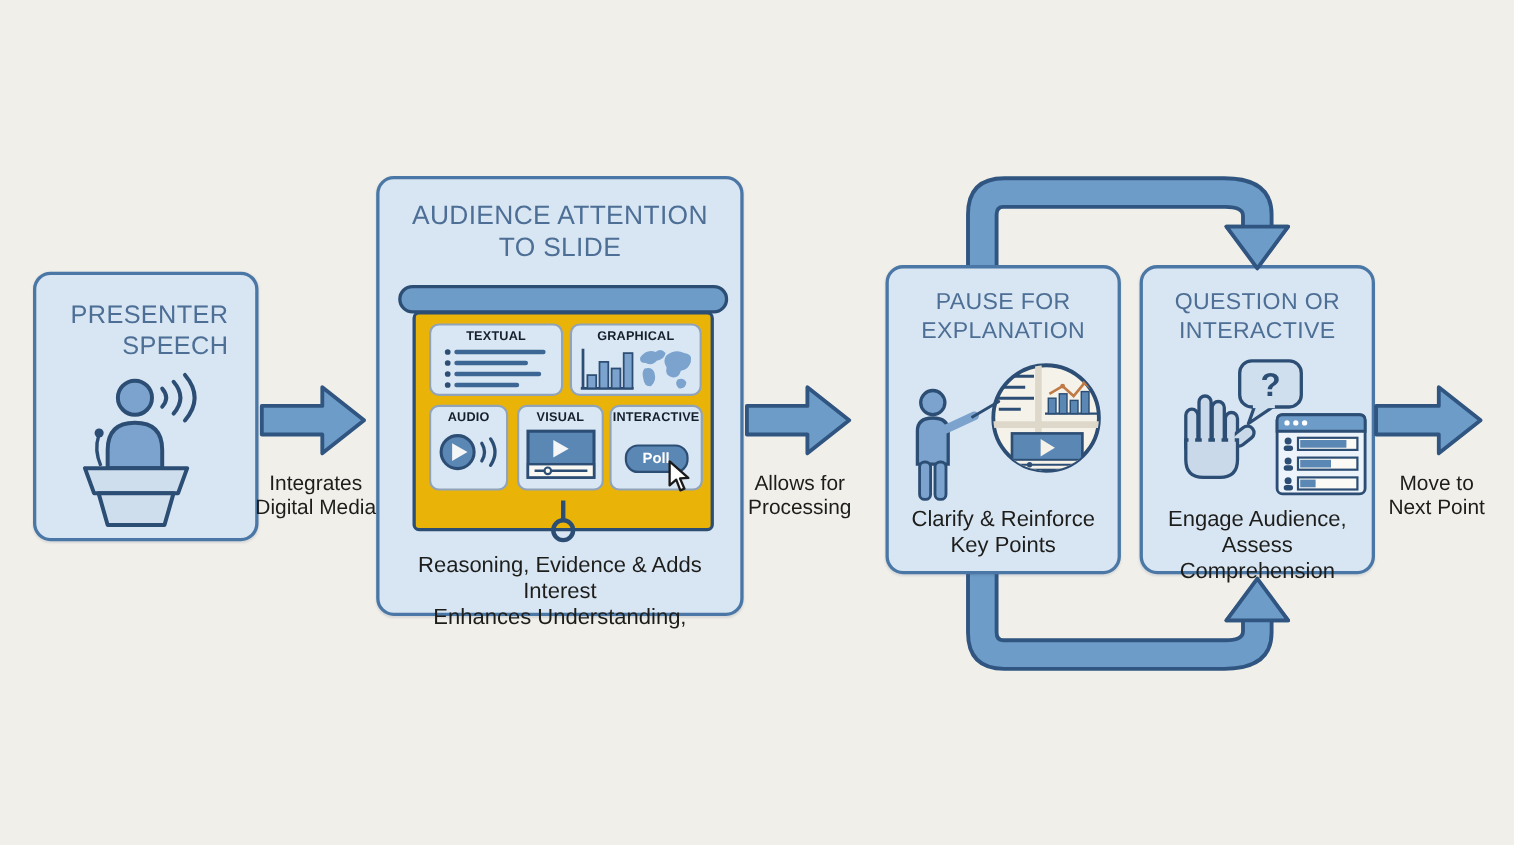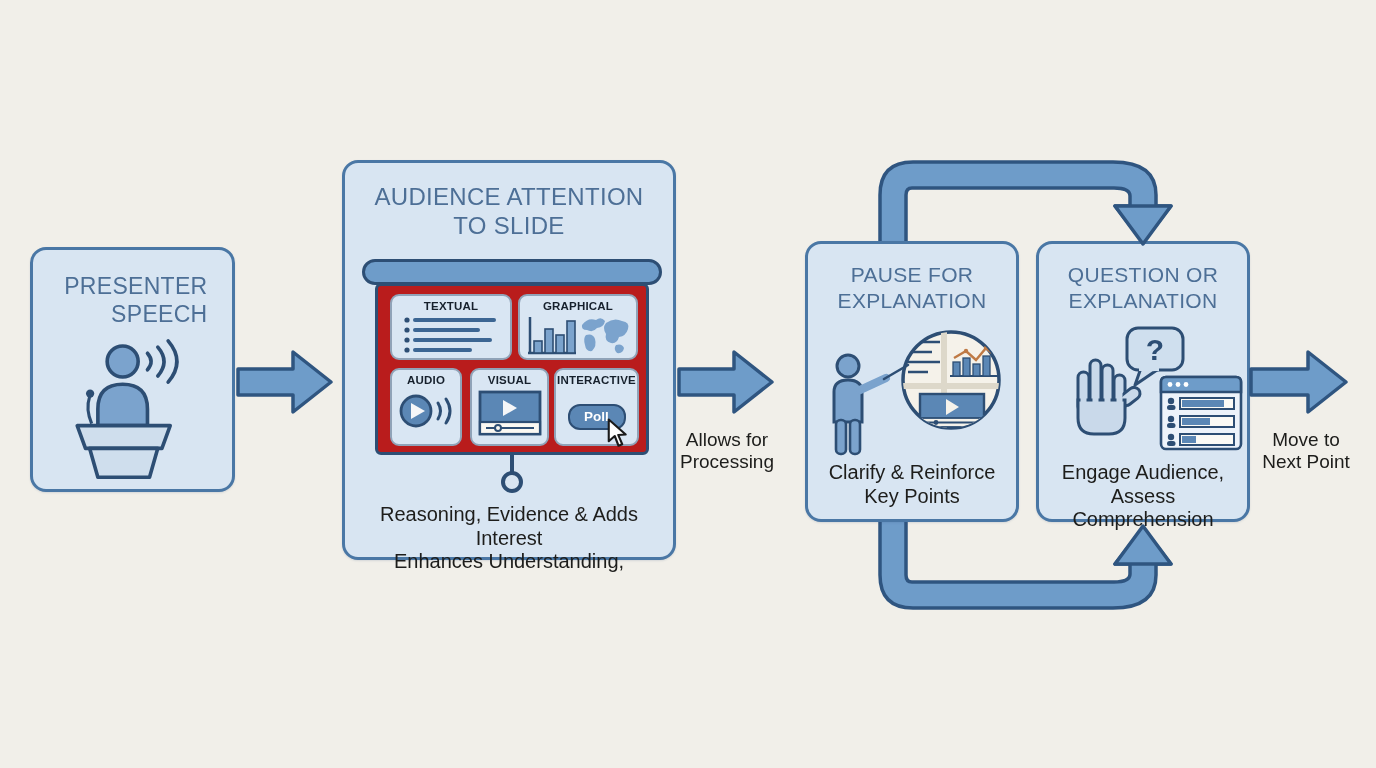--- a/index.html
+++ b/index.html
@@ -19,22 +19,22 @@
   .box-caption {
     position:absolute; left:50%; transform:translateX(-50%); text-align:center;
     color:#1d1d1b; line-height:1.18;
   }
   .arrow-label {
     position:absolute; text-align:center; color:#1d1d1b; font-size:19px; line-height:1.18;
   }
 
   
   .screen-body {
-    position:absolute; left:30px; top:120px; width:274px; height:172px;
-    background:#b91c1c; border:3px solid #2d4e74; border-radius:6px;
+    position:absolute; left:30px; top:120px; width:274px; height:200px;
+    background:#eab308; border:3px solid #2d4e74; border-radius:6px;
   }
   .screen-bar {
     position:absolute; left:17px; top:96px; width:300px; height:26px;
     background:#6e9cc9; border:3px solid #2d4e74; border-radius:13px;
   }
   .card {
     position:absolute; background:#d9e6f3; border:2px solid #90a3b8; border-radius:9px;
     text-align:center; overflow:visible;
   }
   .card-label { font-size:11.5px; font-weight:bold; color:#16202c; margin-top:4px; letter-spacing:.2px; }
@@ -73,20 +73,21 @@
       <path d="M20 86 Q14 72 18 60" fill="none" stroke="#2d4e74" stroke-width="3"></path>
       <circle cx="18.5" cy="57" r="4" fill="#2d4e74"></circle>
       <polygon points="6,88 96,88 88,110 14,110" fill="#cfdeed" stroke="#2d4e74" stroke-width="3.5" stroke-linejoin="round"></polygon>
       <polygon points="18,110 84,110 76,138 26,138" fill="#cfdeed" stroke="#2d4e74" stroke-width="3.5" stroke-linejoin="round"></polygon>
     </svg>
   </div>
 
   <svg class="abs" style="left:235px; top:348px;" width="100" height="68" viewBox="0 0 100 68">
     <polygon points="3,21 58,21 58,4 96,34 58,64 58,47 3,47" fill="#6e9cc9" stroke="#2f5580" stroke-width="3.5" stroke-linejoin="round"></polygon>
   </svg>
+  <div class="arrow-label" style="left:232px; top:429px; width:110px;">Integrates Digital Media</div>
 
   <div class="box" style="left:342px; top:160px; width:334px; height:400px;">
     <div class="box-title" style="padding-top:19px; font-size:24px; max-width:292px;">AUDIENCE ATTENTION TO SLIDE</div>
 
     <div class="screen-body">
 
       <div class="card" style="left:12px; top:8px; width:122px; height:66px;">
         <div class="card-label">TEXTUAL</div>
         <svg style="margin:3px auto 0;" width="98" height="42" viewBox="0 0 98 42">
           <circle cx="5" cy="5" r="2.6" fill="#2d4e74"></circle>
@@ -195,21 +196,21 @@
       <path d="M18 104 L18 74 Q18 62 32 62 Q46 62 46 74 L46 104 Z" fill="#7ba3cd" stroke="#2d4e74" stroke-width="3"></path>
       <rect x="20" y="102" width="10" height="34" rx="4.5" fill="#7ba3cd" stroke="#2d4e74" stroke-width="2.6"></rect>
       <rect x="34" y="102" width="10" height="34" rx="4.5" fill="#7ba3cd" stroke="#2d4e74" stroke-width="2.6"></rect>
       <line x1="44" y1="72" x2="70" y2="60" stroke="#7ba3cd" stroke-width="8" stroke-linecap="round"></line>
       <line x1="68" y1="61" x2="92" y2="47" stroke="#2d4e74" stroke-width="2.6" stroke-linecap="round"></line>
     </svg>
     <div class="box-caption" style="top:217px; width:190px; font-size:20px;">Clarify &amp; Reinforce Key Points</div>
   </div>
 
   <div class="box" style="left:1036px; top:241px; width:214px; height:281px;">
-    <div class="box-title" style="padding-top:18px; font-size:21px; max-width:190px;">QUESTION OR EXPLANATION</div>
+    <div class="box-title" style="padding-top:18px; font-size:21px; max-width:190px;">QUESTION OR INTERACTIVE</div>
     <svg class="abs" style="left:10px; top:78px;" width="200" height="138" viewBox="0 0 200 138">
 
       <g>
         <rect x="29" y="50" width="11" height="40" rx="5.5" fill="#c9d9ea" stroke="#2d4e74" stroke-width="3"></rect>
         <rect x="41" y="38" width="11" height="52" rx="5.5" fill="#c9d9ea" stroke="#2d4e74" stroke-width="3"></rect>
         <rect x="53" y="43" width="11" height="47" rx="5.5" fill="#c9d9ea" stroke="#2d4e74" stroke-width="3"></rect>
         <rect x="65" y="53" width="11" height="37" rx="5.5" fill="#c9d9ea" stroke="#2d4e74" stroke-width="3"></rect>
         <rect x="72" y="74" width="22" height="12" rx="6" fill="#c9d9ea" stroke="#2d4e74" stroke-width="3" transform="rotate(-38 74 80)"></rect>
         <path d="M29 78 L76 78 L76 96 Q76 112 60 112 L45 112 Q29 112 29 96 Z" fill="#c9d9ea" stroke="#2d4e74" stroke-width="3"></path>
         <rect x="31.5" y="53" width="6" height="34" rx="3" fill="#c9d9ea"></rect>

